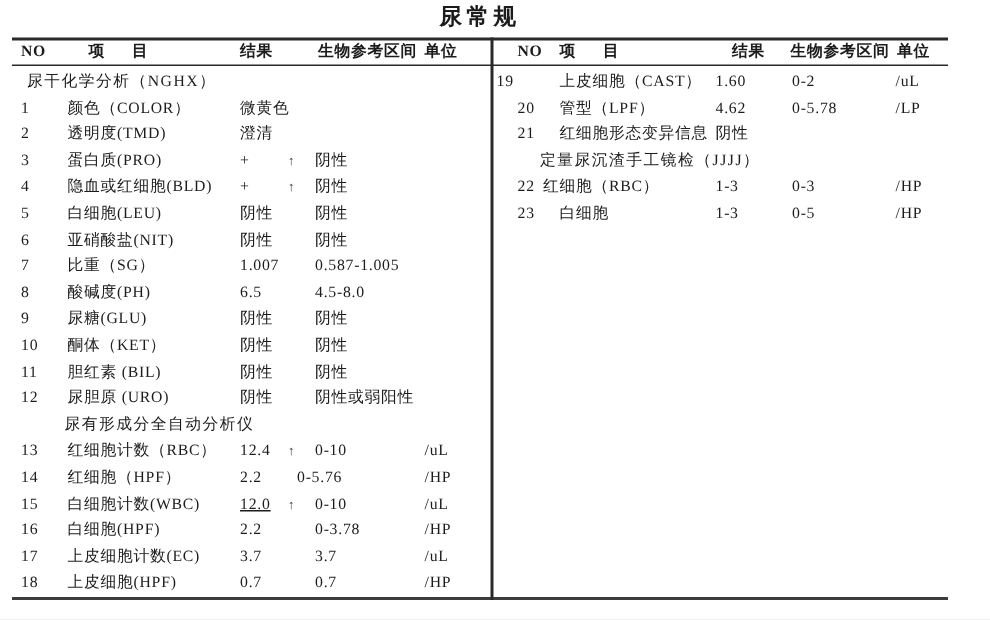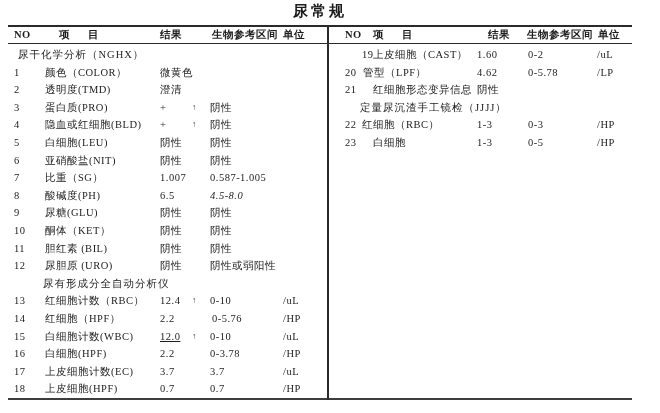--- a/index.html
+++ b/index.html
@@ -95,21 +95,21 @@
       <div class="row">
         <span class="cell" style="left: 6px;">7</span>
         <span class="cell" style="left: 37px;">比重（SG）</span>
         <span class="cell" style="left: 152px;">1.007</span>
         <span class="cell" style="left: 202px;">0.587-1.005</span>
       </div>
       <div class="row">
         <span class="cell" style="left: 6px;">8</span>
         <span class="cell" style="left: 37px;">酸碱度(PH)</span>
         <span class="cell" style="left: 152px;">6.5</span>
-        <span class="cell" style="left: 202px; font-style: italic;">4.5-8.0</span>
+        <span class="cell" style="left: 202px;">4.5-8.0</span>
       </div>
       <div class="row">
         <span class="cell" style="left: 6px;">9</span>
         <span class="cell" style="left: 37px;">尿糖(GLU)</span>
         <span class="cell" style="left: 152px;">阴性</span>
         <span class="cell" style="left: 202px;">阴性</span>
       </div>
       <div class="row">
         <span class="cell" style="left: 6px;">10</span>
         <span class="cell" style="left: 37px;">酮体（KET）</span>
@@ -136,21 +136,21 @@
         <span class="cell" style="left: 37px;">红细胞计数（RBC）</span>
         <span class="cell" style="left: 152px;">12.4</span>
         <span class="cell flag" style="left: 184px;">↑</span>
         <span class="cell" style="left: 202px;">0-10</span>
         <span class="cell" style="left: 275px;">/uL</span>
       </div>
       <div class="row">
         <span class="cell" style="left: 6px;">14</span>
         <span class="cell" style="left: 37px;">红细胞（HPF）</span>
         <span class="cell" style="left: 152px;">2.2</span>
-        <span class="cell" style="left: 204px;">0-5.76</span>
+        <span class="cell" style="left: 190px;">0-5.76</span>
         <span class="cell" style="left: 275px;">/HP</span>
       </div>
       <div class="row">
         <span class="cell" style="left: 6px;">15</span>
         <span class="cell" style="left: 37px;">白细胞计数(WBC)</span>
         <span class="cell" style="left: 152px; text-decoration: underline;">12.0</span>
         <span class="cell flag" style="left: 184px;">↑</span>
         <span class="cell" style="left: 202px;">0-10</span>
         <span class="cell" style="left: 275px;">/uL</span>
       </div>
@@ -171,29 +171,29 @@
       <div class="row">
         <span class="cell" style="left: 6px;">18</span>
         <span class="cell" style="left: 37px;">上皮细胞(HPF)</span>
         <span class="cell" style="left: 152px;">0.7</span>
         <span class="cell" style="left: 202px;">0.7</span>
         <span class="cell" style="left: 275px;">/HP</span>
       </div>
     </div>
   <div class="pane" id="right-pane" style="left:327px;width:305px;">
       <div class="row">
-        <span class="cell" style="left: 35px;">19</span>
+        <span class="cell" style="left: 4px;">19</span>
         <span class="cell" style="left: 46px;">上皮细胞（CAST）</span>
         <span class="cell" style="left: 150px;">1.60</span>
         <span class="cell" style="left: 201px;">0-2</span>
         <span class="cell" style="left: 270px;">/uL</span>
       </div>
       <div class="row">
         <span class="cell" style="left: 18px;">20</span>
-        <span class="cell" style="left: 36px; text-align: center;">管型（LPF）</span>
+        <span class="cell" style="left: 46px; text-align: center;">管型（LPF）</span>
         <span class="cell" style="left: 150px;">4.62</span>
         <span class="cell" style="left: 201px;">0-5.78</span>
         <span class="cell" style="left: 270px;">/LP</span>
       </div>
       <div class="row">
         <span class="cell" style="left: 18px;">21</span>
         <span class="cell" style="left: 46px;">红细胞形态变异信息</span>
         <span class="cell" style="left: 150px;">阴性</span>
       </div>
       <div class="row">

